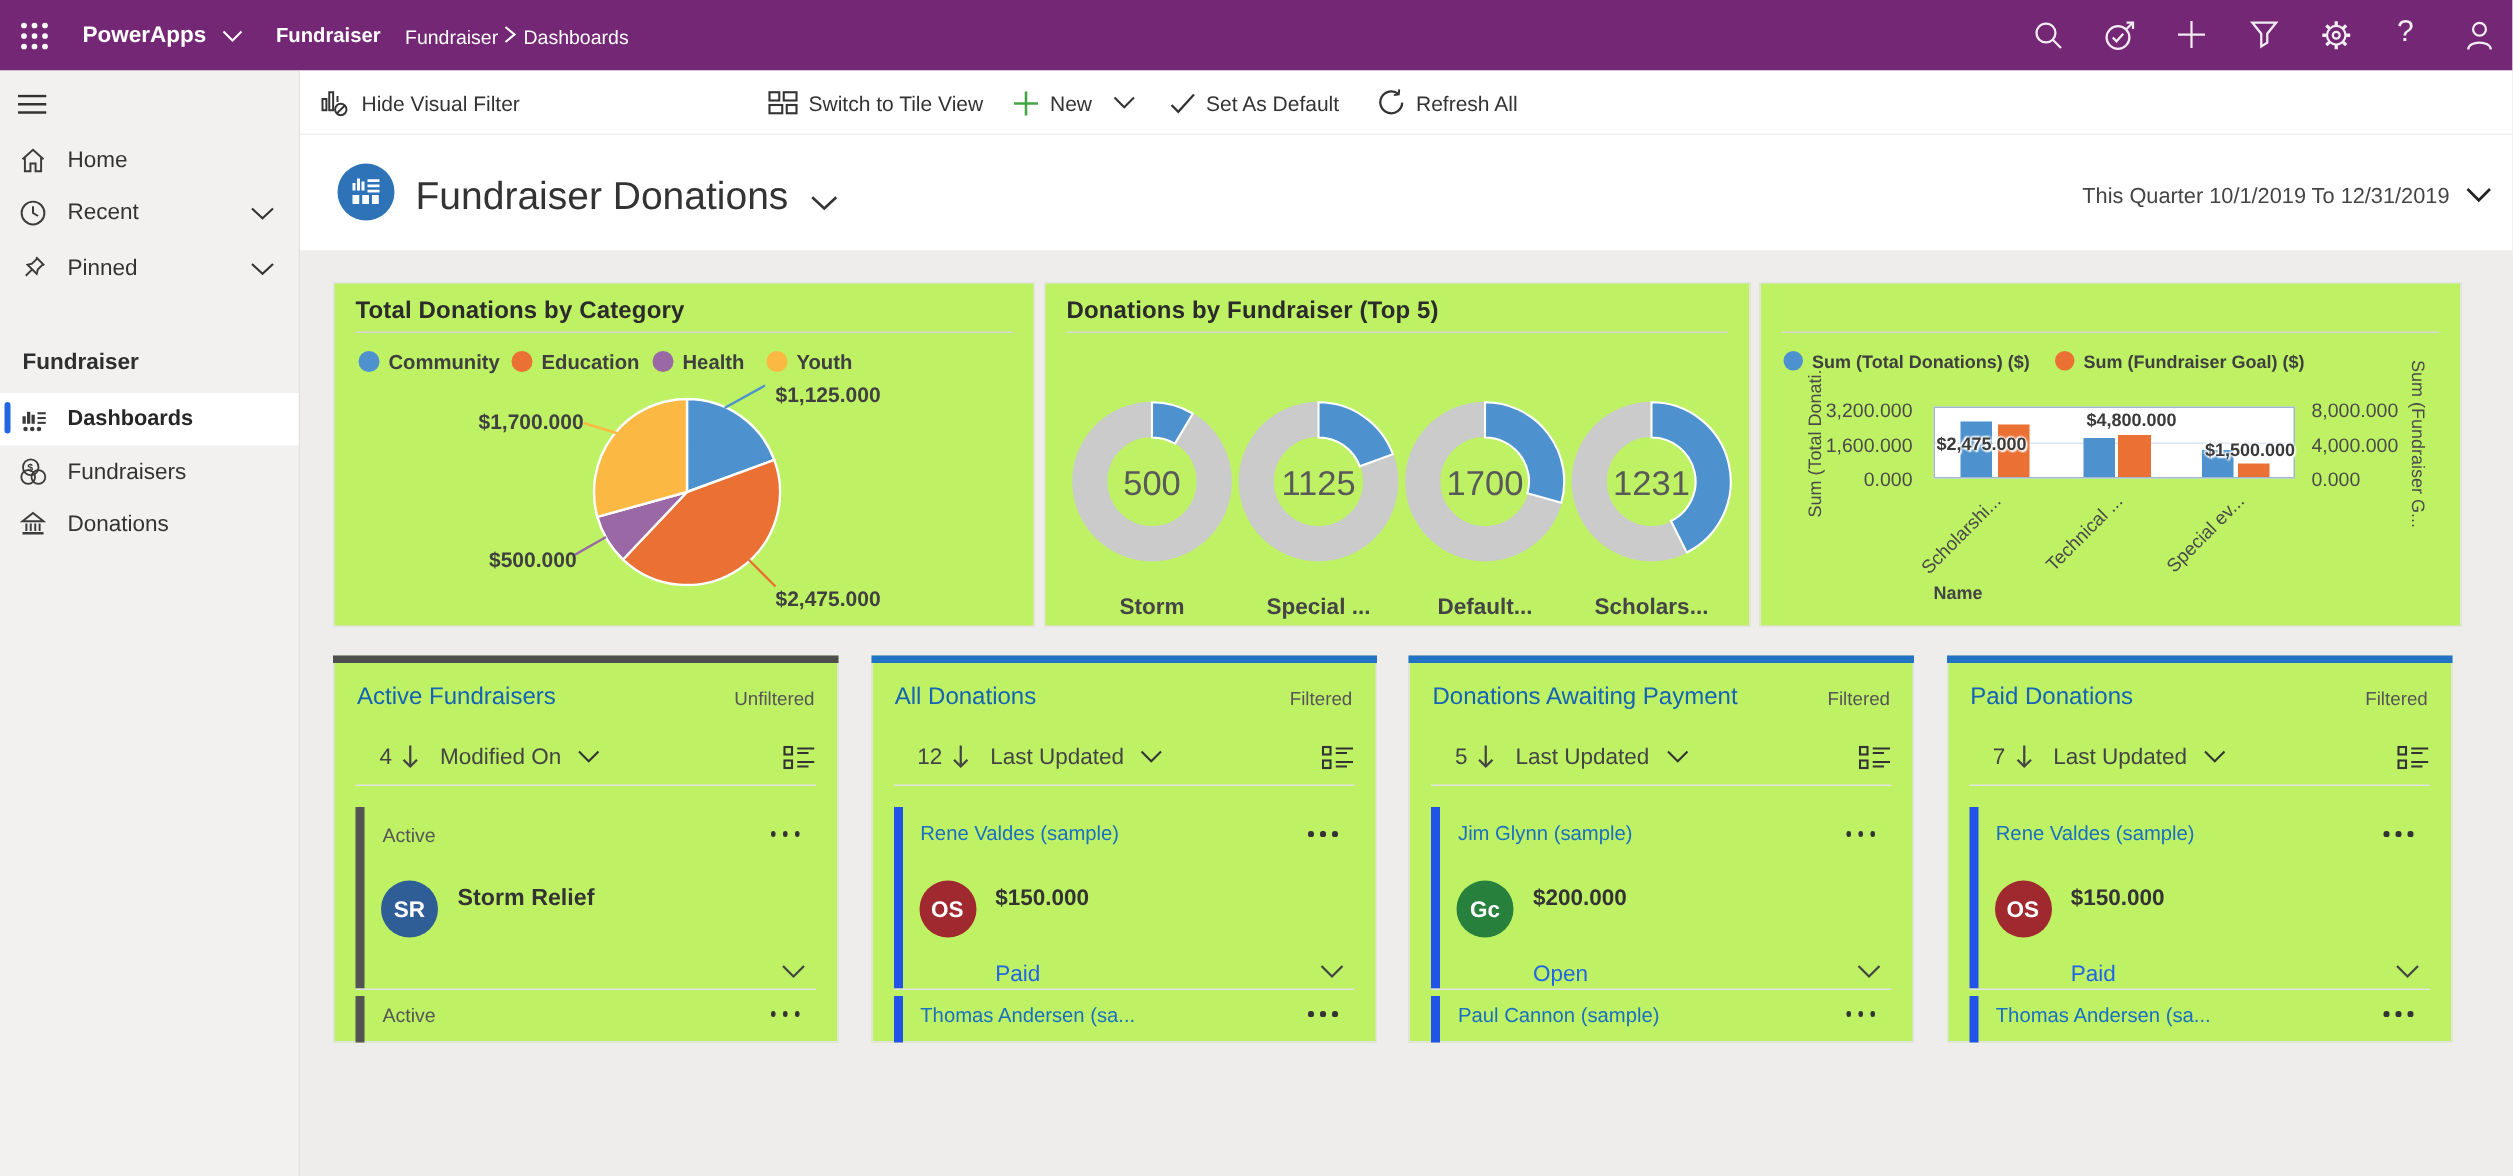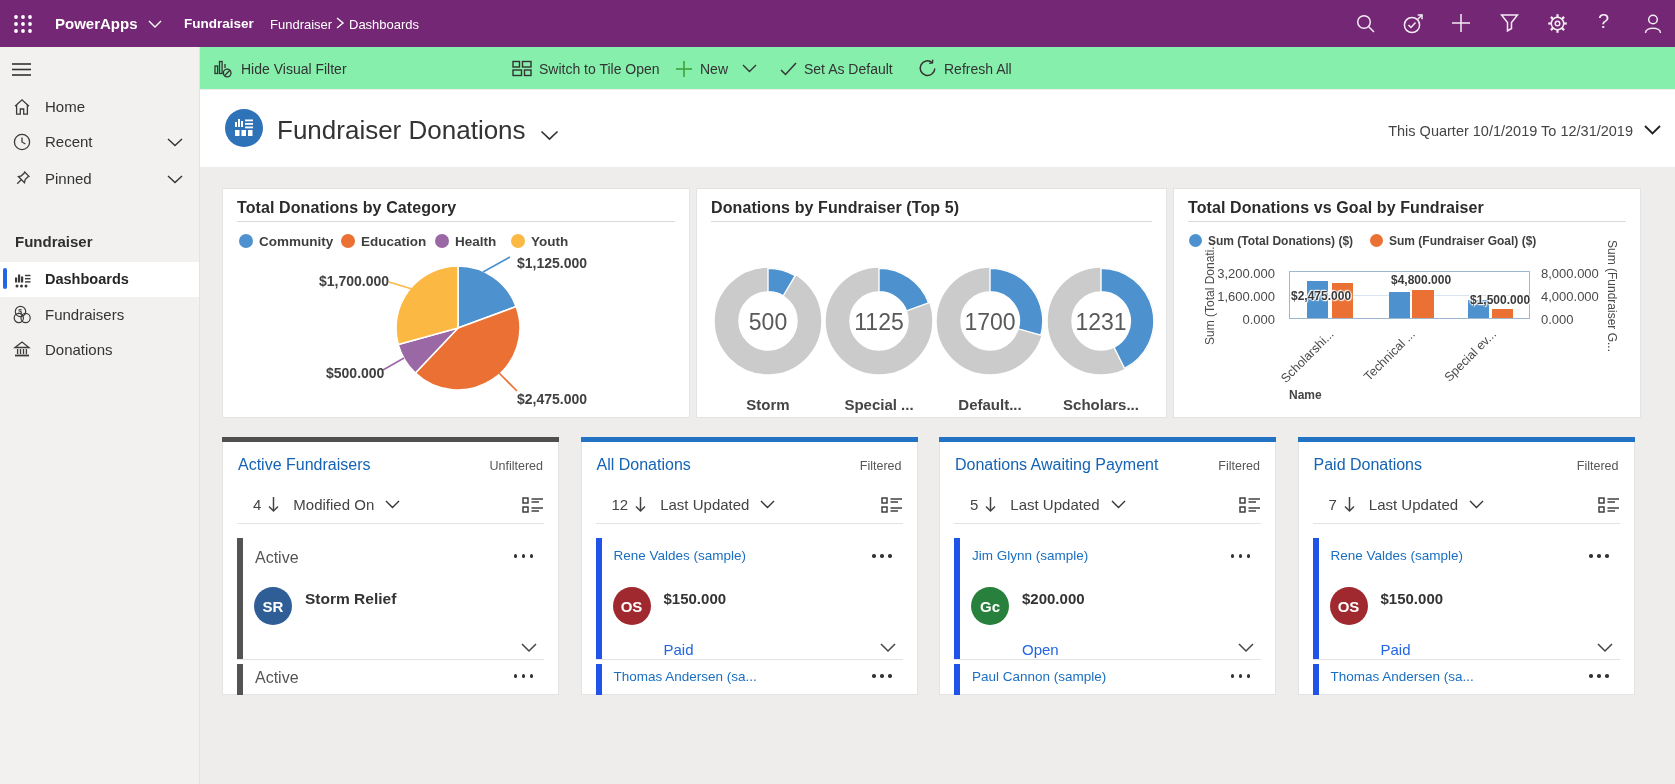--- a/index.html
+++ b/index.html
@@ -1,39 +1,39 @@
 <!DOCTYPE html>
 <html><head><meta charset="utf-8">
 <style>
 *{margin:0;padding:0;box-sizing:border-box;}
 html,body{width:1675px;height:784px;overflow:hidden;font-family:"Liberation Sans",sans-serif;background:#eeedec;}
 body{position:relative;}
 .abs{position:absolute;}
 #header{position:absolute;left:0;top:0;width:1675px;height:47px;background:#742774;color:#fff;}
 #sidebar{position:absolute;left:0;top:47px;width:200px;height:737px;background:#f2f1f0;border-right:1px solid #e4e3e2;}
-#toolbar{position:absolute;left:200px;top:47px;width:1475px;height:43px;background:#86efac;border-bottom:1px solid #efefef;}
+#toolbar{position:absolute;left:200px;top:47px;width:1475px;height:43px;background:#ffffff;border-bottom:1px solid #efefef;}
 #titlebar{position:absolute;left:200px;top:90px;width:1475px;height:77px;background:#fff;}
 #content{position:absolute;left:200px;top:167px;width:1475px;height:617px;background:#eeedec;}
-.card{position:absolute;background:#ffffff;border:1px solid #e3e3e3;}
+.card{position:absolute;background:#bef264;border:1px solid #e3e3e3;}
 .ct{position:absolute;left:14px;top:10px;font-size:16px;font-weight:bold;color:#2b2b2b;letter-spacing:.1px;}
 .chr{position:absolute;left:14px;right:14px;top:32px;border-top:1px solid #d9d9d9;}
 .ld{display:inline-block;width:14px;height:14px;border-radius:50%;margin-right:6px;vertical-align:-2px;}
 .leg{position:absolute;top:45px;font-size:13.5px;font-weight:bold;color:#3f3f3f;white-space:nowrap;}
 .tbi{position:absolute;top:0;height:43px;display:flex;align-items:center;font-size:14px;color:#333;white-space:nowrap;}
 .tbi svg{margin-right:7px;}
 .hico{position:absolute;top:13px;}
 .snav{position:absolute;left:0;width:100%;height:36px;font-size:15px;color:#333;}
 .snav .lbl{position:absolute;left:45px;top:9px;}
 .snav svg.ic{position:absolute;left:13px;top:9px;}
 .snav svg.chev{position:absolute;right:16px;top:14px;}
 .lcard-title{position:absolute;left:15px;top:18px;font-size:16px;color:#1463b4;}
 .lcard-filter{position:absolute;right:15px;top:21px;font-size:12.5px;color:#565656;}
 .countrow{position:absolute;left:30px;top:58px;display:flex;align-items:center;font-size:15px;color:#444;}
 .itembar{position:absolute;width:6px;}
-.itemlabel{position:absolute;left:32px;font-size:16px;color:#555;}
+.itemlabel{position:absolute;left:32px;font-size:13px;color:#555;}
 .itemlink{position:absolute;left:32px;font-size:13.5px;color:#1a6fc0;}
 .dots{position:absolute;display:flex;gap:4.5px;}
 .dots i{width:3.5px;height:3.5px;border-radius:50%;background:#333;}
 .avatar{position:absolute;left:31px;width:38px;height:38px;border-radius:50%;color:#fff;font-size:15px;font-weight:bold;display:flex;align-items:center;justify-content:center;}
 .money{position:absolute;left:82px;font-size:15px;font-weight:bold;color:#333;}
 .status{position:absolute;left:82px;font-size:15px;color:#2266e3;}
 .isep{position:absolute;left:14px;right:14px;border-top:1px solid #e2e2e2;}
 .pielab{position:absolute;font-size:14px;font-weight:bold;color:#404040;white-space:nowrap;}
 .donutnum{position:absolute;width:108px;text-align:center;font-size:23px;color:#595959;}
 .donutlab{position:absolute;width:108px;text-align:center;font-size:15px;font-weight:bold;color:#454545;}
@@ -189,21 +189,21 @@
     </svg>
     <span>Hide Visual Filter</span>
   </div>
   <div class="tbi" style="left:312px;">
     <svg width="20" height="17" viewBox="0 0 20 17" fill="none" stroke="#333" stroke-width="1.4">
       <rect x="1" y="1.5" width="6.5" height="5.5"></rect>
       <rect x="10.5" y="1.5" width="8.5" height="5.5"></rect>
       <rect x="1" y="10" width="8.5" height="5.5"></rect>
       <rect x="12.5" y="10" width="6.5" height="5.5"></rect>
     </svg>
-    <span>Switch to Tile Open</span>
+    <span>Switch to Tile View</span>
   </div>
   <div class="tbi" style="left:475px;">
     <svg width="18" height="18" viewBox="0 0 18 18" stroke="#42a642" stroke-width="1.7">
       <line x1="9" y1="1" x2="9" y2="17"></line>
         <line x1="1" y1="9" x2="17" y2="9"></line>
     </svg>
     <span>New</span>
     <svg style="margin-left:14px" width="15" height="9" viewBox="0 0 15 9">
         <polyline points="1,1 7.5,7.5 14,1" fill="none" stroke="#333" stroke-width="1.4"></polyline>
       </svg>
@@ -294,21 +294,20 @@
     <div class="donutnum" style="left:128px;top:120px;">1125</div>
     <div class="donutnum" style="left:239px;top:120px;">1700</div>
     <div class="donutnum" style="left:350px;top:120px;">1231</div>
     <div class="donutlab" style="left:17px;top:207px;">Storm</div>
     <div class="donutlab" style="left:128px;top:207px;">Special ...</div>
     <div class="donutlab" style="left:239px;top:207px;">Default...</div>
     <div class="donutlab" style="left:350px;top:207px;">Scholars...</div>
   </div>
 
   <div class="card" style="left:973px;top:21px;width:468px;height:230px;">
-    <div class="ct">Total Donations vs Goal by Fundraiser</div>
     <div class="chr"></div>
     <div class="leg" style="left:15px;font-size:12px;"><span class="ld" style="width:13px;height:13px;background:#4d92ce"></span>Sum (Total Donations) ($)</div>
     <div class="leg" style="left:196px;font-size:12px;"><span class="ld" style="width:13px;height:13px;background:#ea7033"></span>Sum (Fundraiser Goal) ($)</div>
     <div class="axlab" style="left:0px;top:77px;width:101px;text-align:right;">3,200.000</div>
     <div class="axlab" style="left:0px;top:100px;width:101px;text-align:right;">1,600.000</div>
     <div class="axlab" style="left:0px;top:123px;width:101px;text-align:right;">0.000</div>
     <div class="axlab" style="left:367px;top:77px;">8,000.000</div>
     <div class="axlab" style="left:367px;top:100px;">4,000.000</div>
     <div class="axlab" style="left:367px;top:123px;">0.000</div>
     <div class="abs" style="left:115px;top:82px;width:241px;height:48px;border:1px solid #9fb8d1;background:#fff;">

